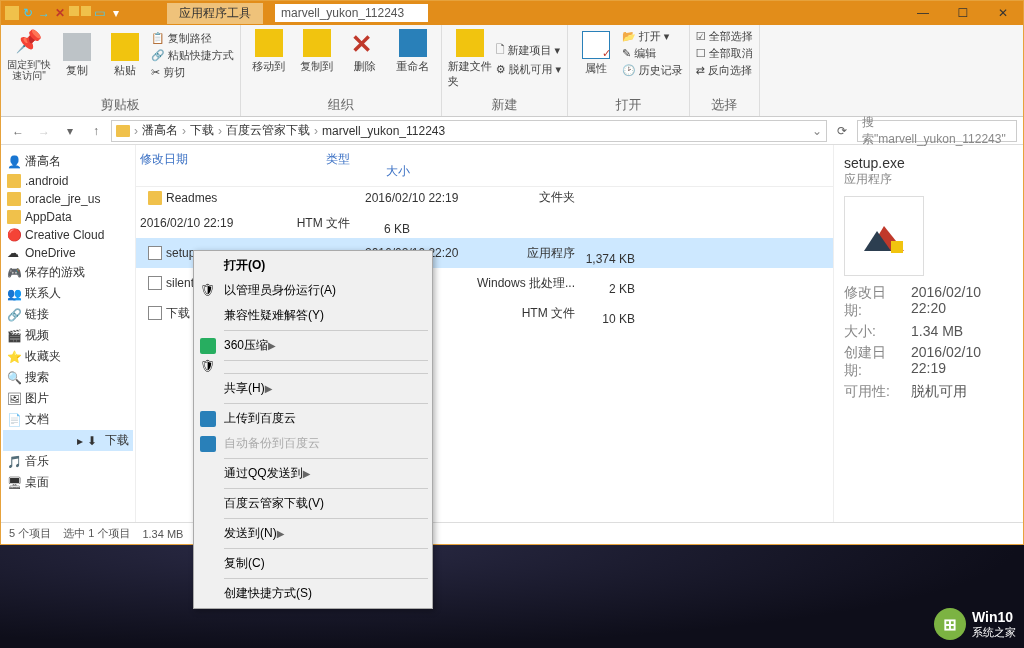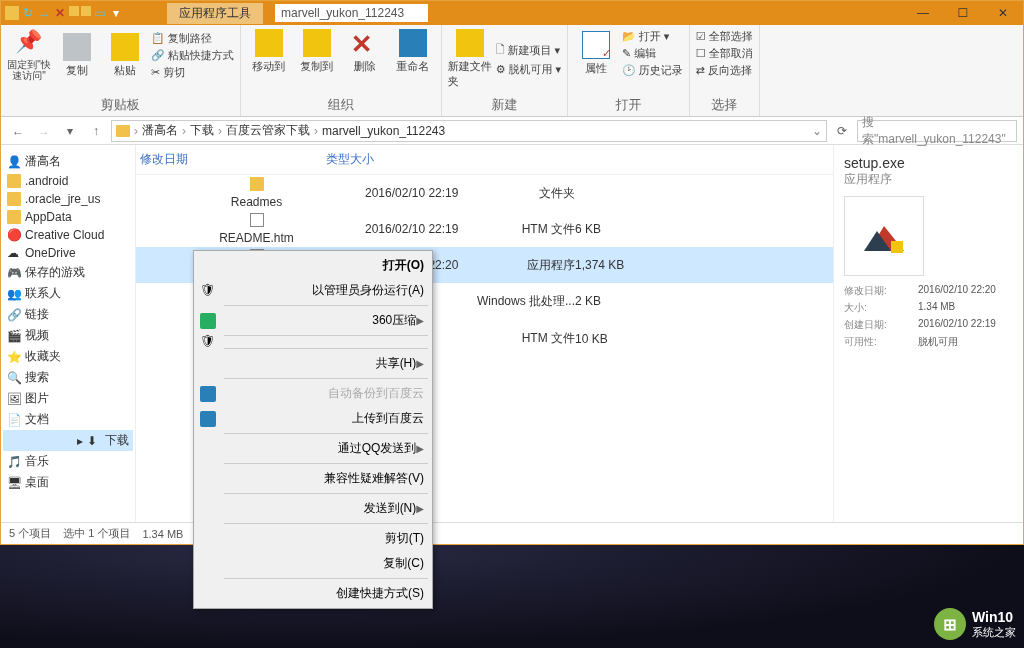--- a/index.html
+++ b/index.html
@@ -47,36 +47,36 @@
   .tree-item { display: flex; align-items: center; gap: 4px; padding: 2px 4px; font-size: 12px; color: #333; white-space:nowrap; }
   .tree-item.selected { background: #cde8ff; }
   .tree-item .tic { width: 14px; height: 14px; display:inline-block; }
   .folder { background: #f0c14b; border-radius:1px; }
 
   .files { flex: 1; display: flex; flex-direction: column; position: relative; }
   .cols { display: flex; padding: 6px 4px; border-bottom: 1px solid #eee; color: #3a70c4; font-size: 12px; }
   .c-name { width: 225px; padding-left:8px; }
   .c-date { width: 100px; }
   .c-type { width: 110px; text-align: right; }
-  .c-size { width: 60px; text-align:left; }
+  .c-size { width: 60px; text-align:right;margin-top:12px; }
   .row { display: flex; padding: 2px 4px; font-size: 12px; color: #333; align-items:center; }
   .row.selected { background: #cde8ff; }
-  .row .c-name { display:flex; align-items:center; gap:4px;flex-direction:column; }
+  .row .c-name { display:flex; align-items:center; gap:4px; }
   .row .fic { width:14px; height:14px; display:inline-block; }
 
   .details { width: 190px; border-left: 1px solid #eee; padding: 10px; font-size: 12px; }
   .details h3 { font-size: 14px; font-weight: normal; color: #333; }
   .details .sub { color: #888; margin-bottom: 8px; }
   .details .thumb { width: 80px; height: 80px; border: 1px solid #ddd; margin: 8px 0; display:flex; align-items:center; justify-content:center; }
-  .details .meta { display: grid; grid-template-columns: 55px 1fr; gap: 3px 19px; color: #555; font-size:10px;margin-top:8px; }
+  .details .meta { display: grid; grid-template-columns: 55px 1fr; gap: 3px 12px; color: #555; font-size:14px;margin-top:8px; }
   .details .meta .k { color: #888; }
 
   
   .ctx { position: absolute; left: 193px; top: 250px; width: 240px; background: #f0f0f0; border: 1px solid #aaa; box-shadow: 2px 2px 6px rgba(0,0,0,0.3); font-size: 12px; padding: 2px 0; z-index: 100; }
-  .ctx .mi { padding: 4px 8px 4px 30px; position: relative; display:flex; justify-content:flex-end; align-items:center; }
+  .ctx .mi { padding: 4px 8px 4px 30px; position: relative; display:flex; justify-content:flex-start; align-items:center; }
   .ctx .sep2 { height: 1px; background: #ccc; margin: 2px 4px 2px 30px; }
   .ctx .mi .mic { position:absolute; left:6px; width:16px; height:16px; }
   .ctx .arrow { color:#666; font-size:10px; }
 
   
   .status { height: 22px; border-top: 1px solid #ddd; display: flex; align-items: center; padding: 0 8px; font-size: 11px; color: #555; gap: 12px; }
 
   
   .bg { position: absolute; top: 545px; left: 0; width: 1024px; height: 103px; background: radial-gradient(ellipse at 30% 0%, #2a2a45 0%, #0e0e1a 70%); }
 
@@ -331,24 +331,20 @@
           <div class="row">
             <div class="c-name">
               <span class="fic folder"></span>
               <span>Readmes</span>
             </div>
             <div class="c-date">2016/02/10 22:19</div>
             <div class="c-type">文件夹</div>
             <div class="c-size"></div>
           </div>
           <div class="row">
-            <div class="c-name">
-              <span class="fic" style="background: rgb(255, 255, 255); border: 1px solid rgb(136, 136, 136);"></span>
-              <span>README.htm</span>
-            </div>
             <div class="c-date">2016/02/10 22:19</div>
             <div class="c-type">HTM 文件</div>
             <div class="c-size">6 KB</div>
           </div>
           <div class="row selected">
             <div class="c-name">
               <span class="fic" style="background: rgb(255, 255, 255); border: 1px solid rgb(136, 136, 136);"></span>
               <span>setup.exe</span>
             </div>
             <div class="c-date">2016/02/10 22:20</div>
@@ -408,62 +404,62 @@
 </div>
 
 <div class="ctx" id="ctx">
     <div class="mi">
       <span style="font-weight: bold;">打开(O)</span>
     </div>
     <div class="mi">
       <span class="mic">🛡</span>
       <span>以管理员身份运行(A)</span>
     </div>
+    <div class="mi">
+      <span>兼容性疑难解答(Y)</span>
+    </div>
     <div class="sep2"></div>
     <div class="mi">
       <span class="mic" style="background: rgb(39, 174, 96); border-radius: 2px;"></span>
       <span>360压缩</span>
       <span class="arrow">▶</span>
     </div>
     <div class="sep2"></div>
     <div class="mi">
       <span class="mic">🛡</span>
     </div>
     <div class="sep2"></div>
     <div class="mi">
       <span>共享(H)</span>
       <span class="arrow">▶</span>
     </div>
     <div class="sep2"></div>
+    <div class="mi">
+      <span class="mic" style="background: rgb(41, 128, 185); border-radius: 2px;"></span>
+      <span>上传到百度云</span>
+    </div>
     <div class="mi" style="color: rgb(170, 170, 170);">
       <span class="mic" style="background: rgb(41, 128, 185); border-radius: 2px;"></span>
       <span>自动备份到百度云</span>
     </div>
-    <div class="mi">
-      <span class="mic" style="background: rgb(41, 128, 185); border-radius: 2px;"></span>
-      <span>上传到百度云</span>
-    </div>
     <div class="sep2"></div>
     <div class="mi">
       <span>通过QQ发送到</span>
       <span class="arrow">▶</span>
     </div>
     <div class="sep2"></div>
     <div class="mi">
-      <span>兼容性疑难解答(V)</span>
+      <span>百度云管家下载(V)</span>
     </div>
     <div class="sep2"></div>
     <div class="mi">
       <span>发送到(N)</span>
       <span class="arrow">▶</span>
     </div>
     <div class="sep2"></div>
-    <div class="mi">
-      <span>剪切(T)</span>
-    </div>
     <div class="mi">
       <span>复制(C)</span>
     </div>
     <div class="sep2"></div>
     <div class="mi">
       <span>创建快捷方式(S)</span>
     </div>
   </div>
 
 <div class="watermark">

